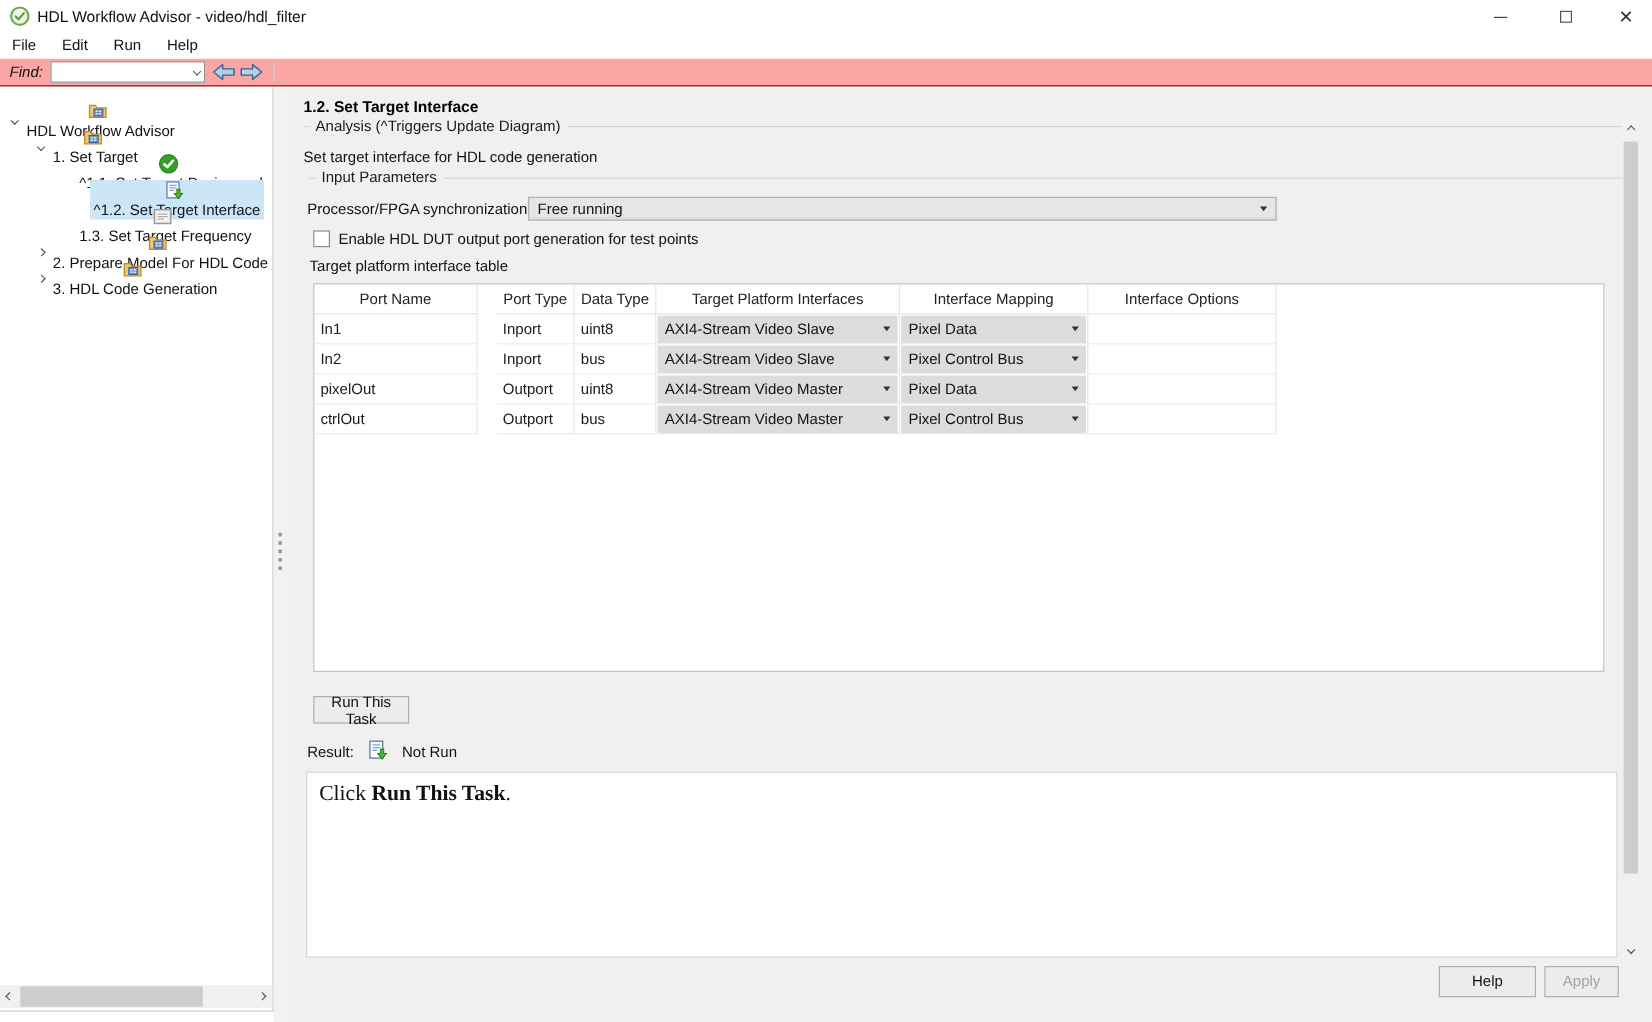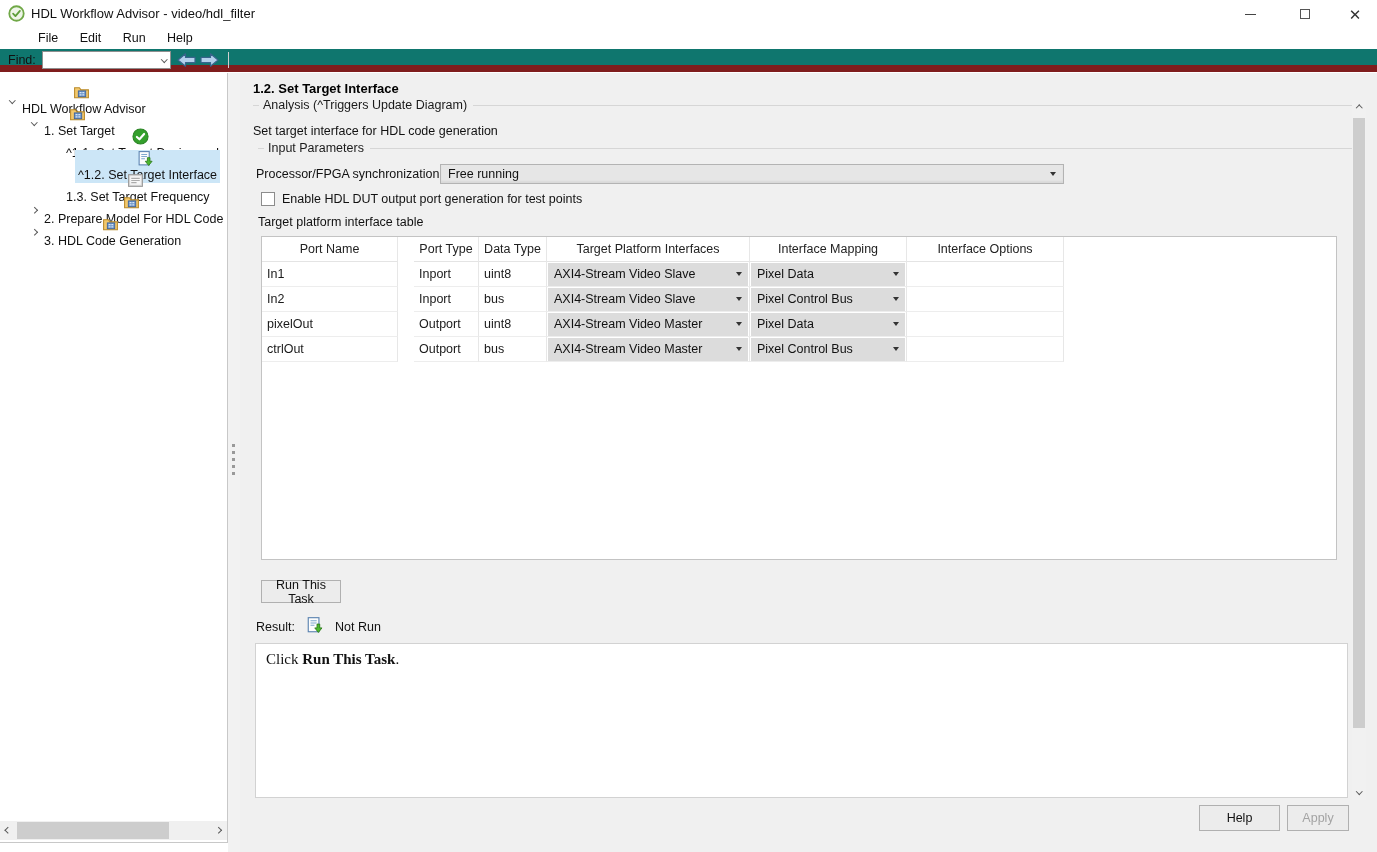--- a/index.html
+++ b/index.html
@@ -9,26 +9,26 @@
   
   .titlebar { position:absolute; left:0; top:0; width:1377px; height:28px; background:#fff; }
   .titlebar .app-icon { position:absolute; left:8px; top:5px; width:17px; height:17px; }
   .titlebar .title { position:absolute; left:31px; top:0; line-height:27px; font-size:13px; color:#111; }
   .win-btn { position:absolute; top:0; width:26px; height:28px; display:flex; align-items:center; justify-content:center; color:#444; }
   .glyph-min { width:11px; height:0; border-top:1.4px solid #444; }
   .glyph-max { width:10px; height:10px; border:1.3px solid #555; }
   .glyph-close { font-size:15px; color:#333; line-height:1; }
 
   
-  .menubar { position:absolute; left:0; top:28px; width:1377px; height:21px; background:#fff;padding-left:28px; }
+  .menubar { position:absolute; left:0; top:28px; width:1377px; height:21px; background:#fff; }
   .menu-item { display:inline-block; padding:3px 9px 0 9px; height:21px; font-size:12.5px; color:#111; }
   .menu-item:first-child { margin-left:1px; }
 
   
-  .toolbar { position:absolute; left:0; top:49px; width:1377px; height:23px; background:#0f766e; border-bottom:7px solid #7f1d1d; }
+  .toolbar { position:absolute; left:0; top:49px; width:1377px; height:23px; background:#fca5a5; border-bottom:1px solid #7f1d1d;font-style:italic; }
   .find-label { position:absolute; left:8px; top:0; line-height:22px; color:#111; }
   .find-combo { position:absolute; left:42px; top:2px; width:129px; height:18px; background:#fff; border:1px solid #8f8f8f; }
   .find-input { position:absolute; left:2px; top:1px; width:110px; height:14px; border:none; outline:none; font:inherit; background:transparent; }
   .find-chev { position:absolute; right:4px; top:5px; }
   .nav-btn { position:absolute; top:1px; width:22px; height:19px; display:flex; align-items:center; justify-content:center; }
   .tb-sep { position:absolute; left:228px; top:3px; width:1px; height:16px; background:#cfcfcf; }
 
   .chev { display:inline-block; width:6px; height:6px; border-right:1.5px solid #4a4a4a; border-bottom:1.5px solid #4a4a4a; }
   .chev.down { transform:rotate(45deg); }
   .chev.right { transform:rotate(-45deg); }
@@ -87,21 +87,21 @@
   .ddcell { width:100%; height:23px; margin:1px; background:#dcdcdc; display:flex; align-items:center; padding:0 6px; position:relative; }
   .ddcell .ddval { color:#111; }
   .ddcell .tri-down { position:absolute; right:6px; top:9px; border-left-width:3px; border-right-width:3px; border-top-width:4px; }
 
   .btn { background:#ececec; border:1px solid #b0b0b0; font:inherit; color:#111; display:flex; align-items:center; justify-content:center; }
   .run-btn { position:absolute; left:21px; top:507px; width:80px; height:23px; }
   .result-label { position:absolute; left:16px; top:547px; color:#111; }
   .result-icon { position:absolute; left:66px; top:543px; width:18px; height:18px; }
   .result-status { position:absolute; left:95px; top:547px; color:#111; }
 
-  .result-pane { position:absolute; left:15px; top:570px; width:1093px; height:155px; background:#fff; border:1px solid #d2d2d2; padding:7px 10px; font-family:"Liberation Serif", serif; font-size:15px; color:#111; }
+  .result-pane { position:absolute; left:15px; top:570px; width:1093px; height:155px; background:#fff; border:1px solid #d2d2d2; padding:7px 10px; font-family:"Liberation Serif", serif; font-size:18px; color:#111; }
   .result-pane b { font-weight:bold; }
 
   .help-btn { position:absolute; left:959px; top:732px; width:81px; height:26px; }
   .apply-btn { position:absolute; left:1047px; top:732px; width:62px; height:26px; color:#a3a3a3; }
 
   
   .vscroll { position:absolute; left:1112px; top:27px; width:14px; height:700px; background:#f1f1f1; }
   .vscroll .arrow { position:absolute; left:0; width:14px; height:17px; display:flex; align-items:center; justify-content:center; }
   .vscroll .thumb { position:absolute; left:1px; top:18px; width:12px; height:610px; background:#cdcdcd; }
 

